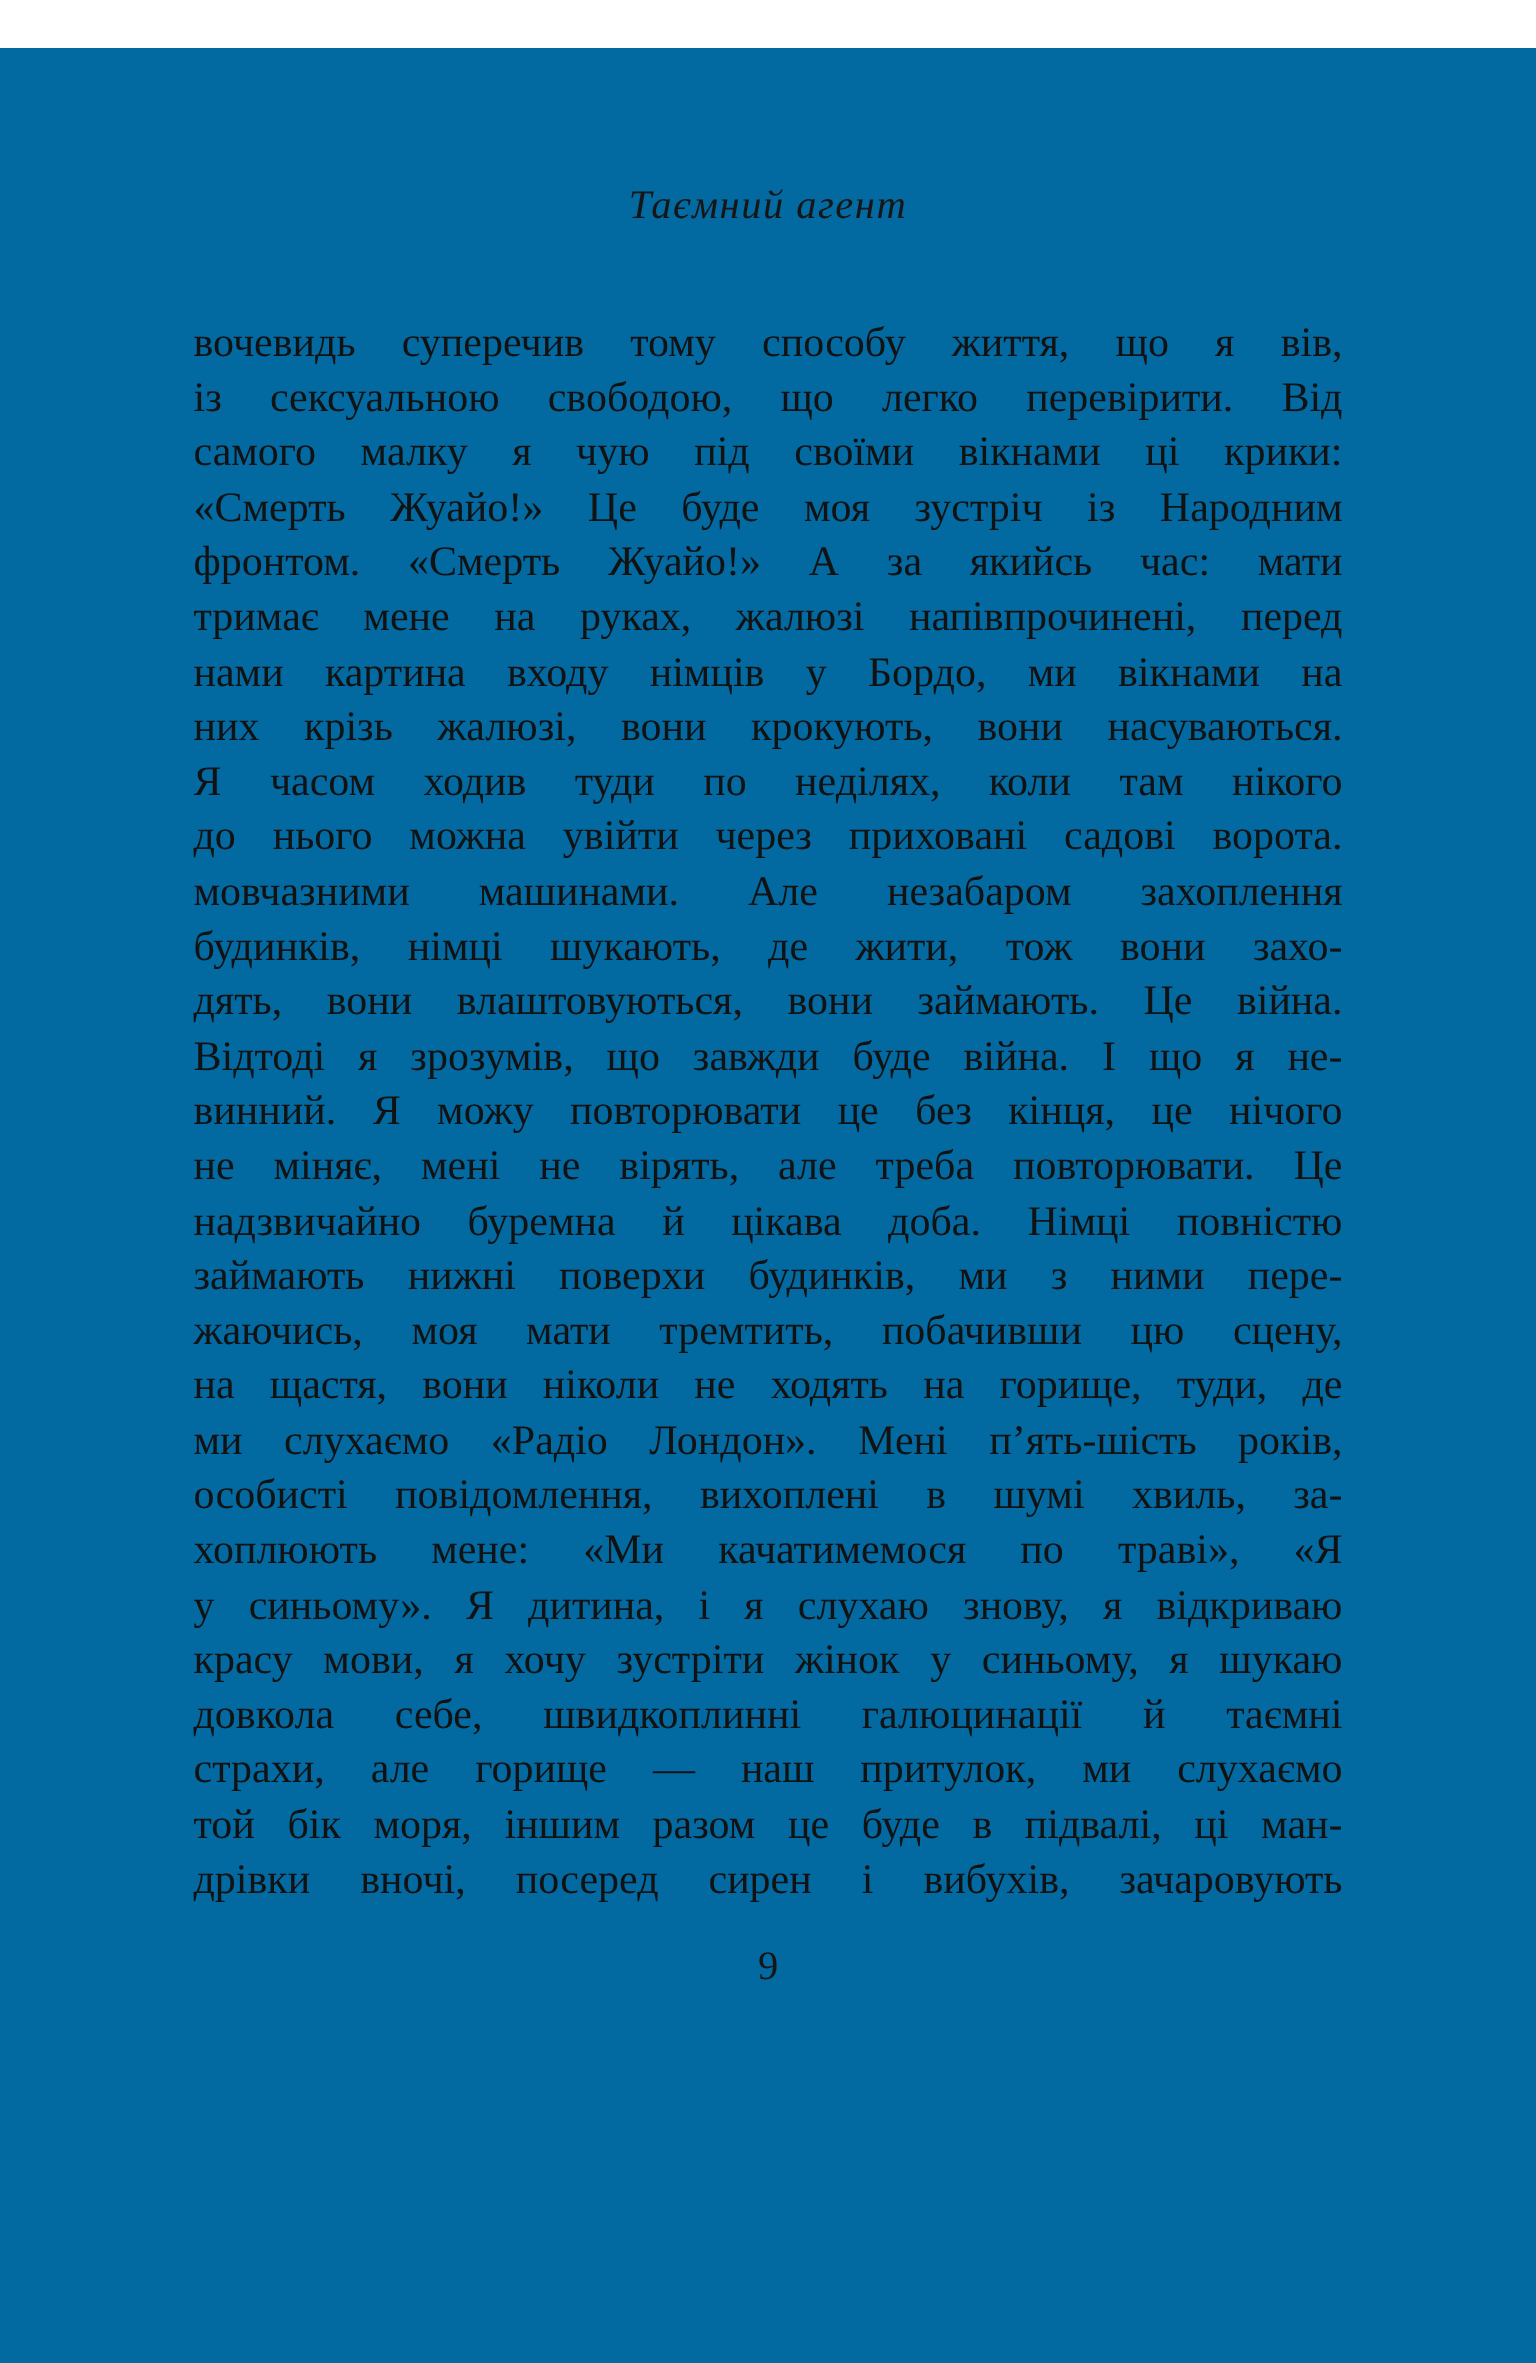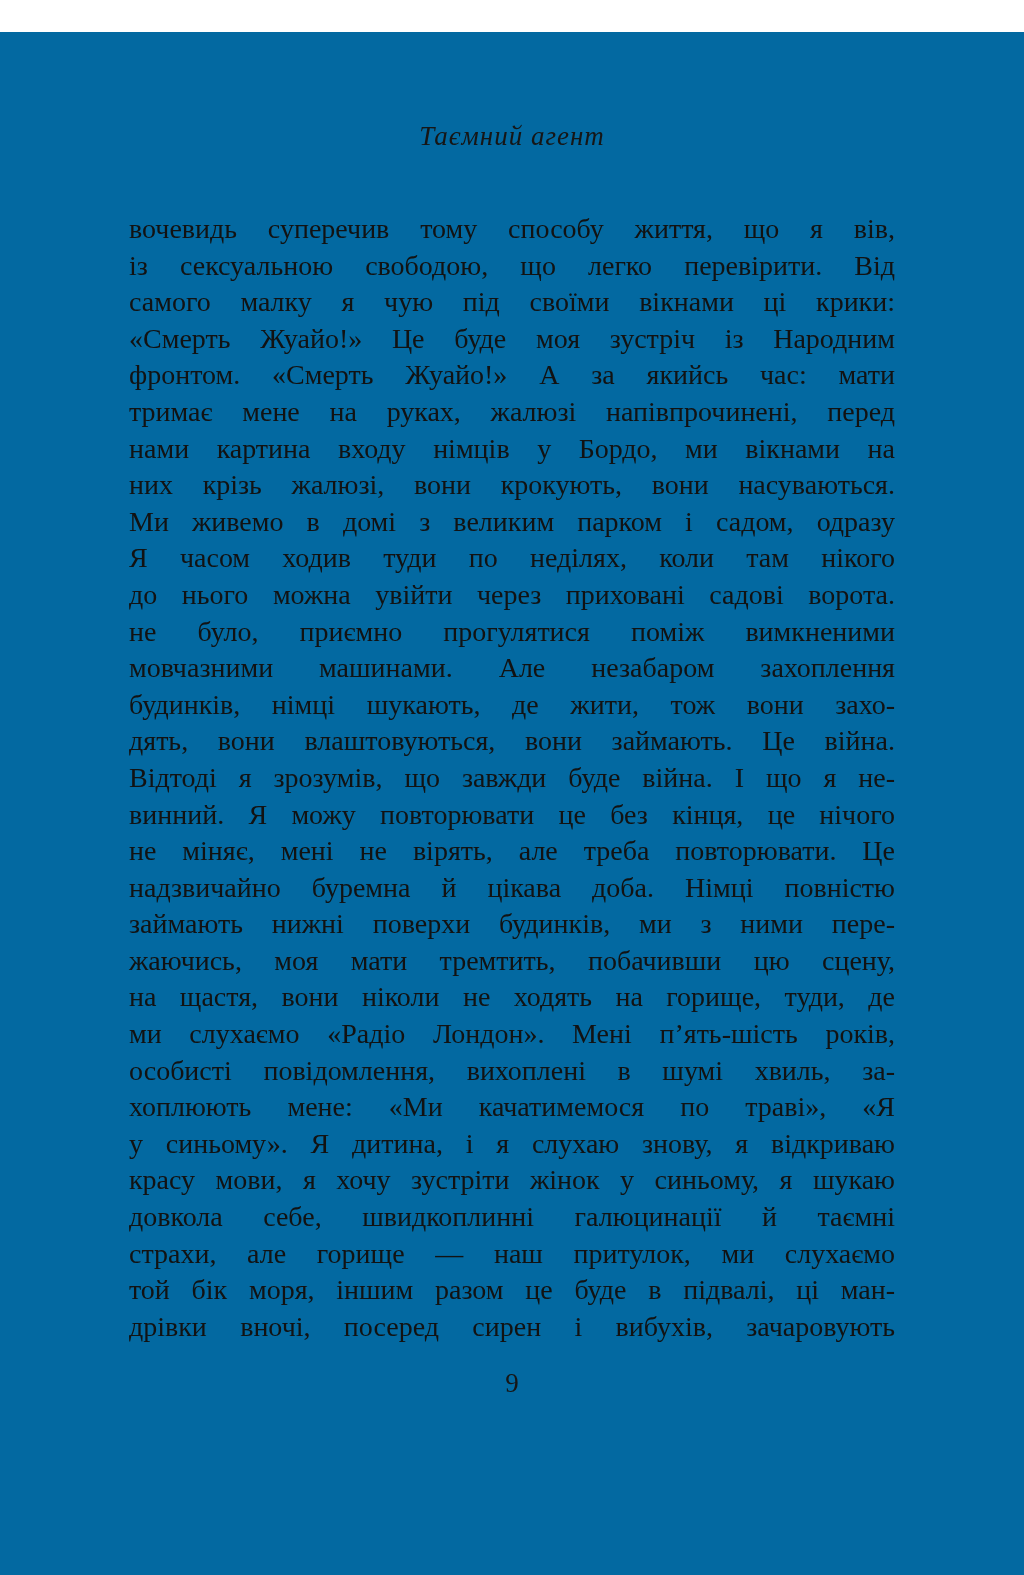--- a/index.html
+++ b/index.html
@@ -58,24 +58,22 @@
 
   <div class="body-text">
       <div class="line">вочевидь суперечив тому способу життя, що я вів,</div>
       <div class="line">із сексуальною свободою, що легко перевірити. Від</div>
       <div class="line">самого малку я чую під своїми вікнами ці крики:</div>
       <div class="line">«Смерть Жуайо!» Це буде моя зустріч із Народним</div>
       <div class="line">фронтом. «Смерть Жуайо!» А за якийсь час: мати</div>
       <div class="line">тримає мене на руках, жалюзі напівпрочинені, перед</div>
       <div class="line">нами картина входу німців у Бордо, ми вікнами на</div>
       <div class="line">них крізь жалюзі, вони крокують, вони насуваються.</div>
-      <div class="line">Ми живемо в домі з великим парком і садом, одразу</div>
       <div class="line">Я часом ходив туди по неділях, коли там нікого</div>
       <div class="line">до нього можна увійти через приховані садові ворота.</div>
-      <div class="line">не було, приємно прогулятися поміж вимкненими</div>
       <div class="line">мовчазними машинами. Але незабаром захоплення</div>
       <div class="line">будинків, німці шукають, де жити, тож вони захо-</div>
       <div class="line">дять, вони влаштовуються, вони займають. Це війна.</div>
       <div class="line">Відтоді я зрозумів, що завжди буде війна. І що я не-</div>
       <div class="line">винний. Я можу повторювати це без кінця, це нічого</div>
       <div class="line">не міняє, мені не вірять, але треба повторювати. Це</div>
       <div class="line">надзвичайно буремна й цікава доба. Німці повністю</div>
       <div class="line">займають нижні поверхи будинків, ми з ними пере-</div>
       <div class="line">жаючись, моя мати тремтить, побачивши цю сцену,</div>
       <div class="line">на щастя, вони ніколи не ходять на горище, туди, де</div>

